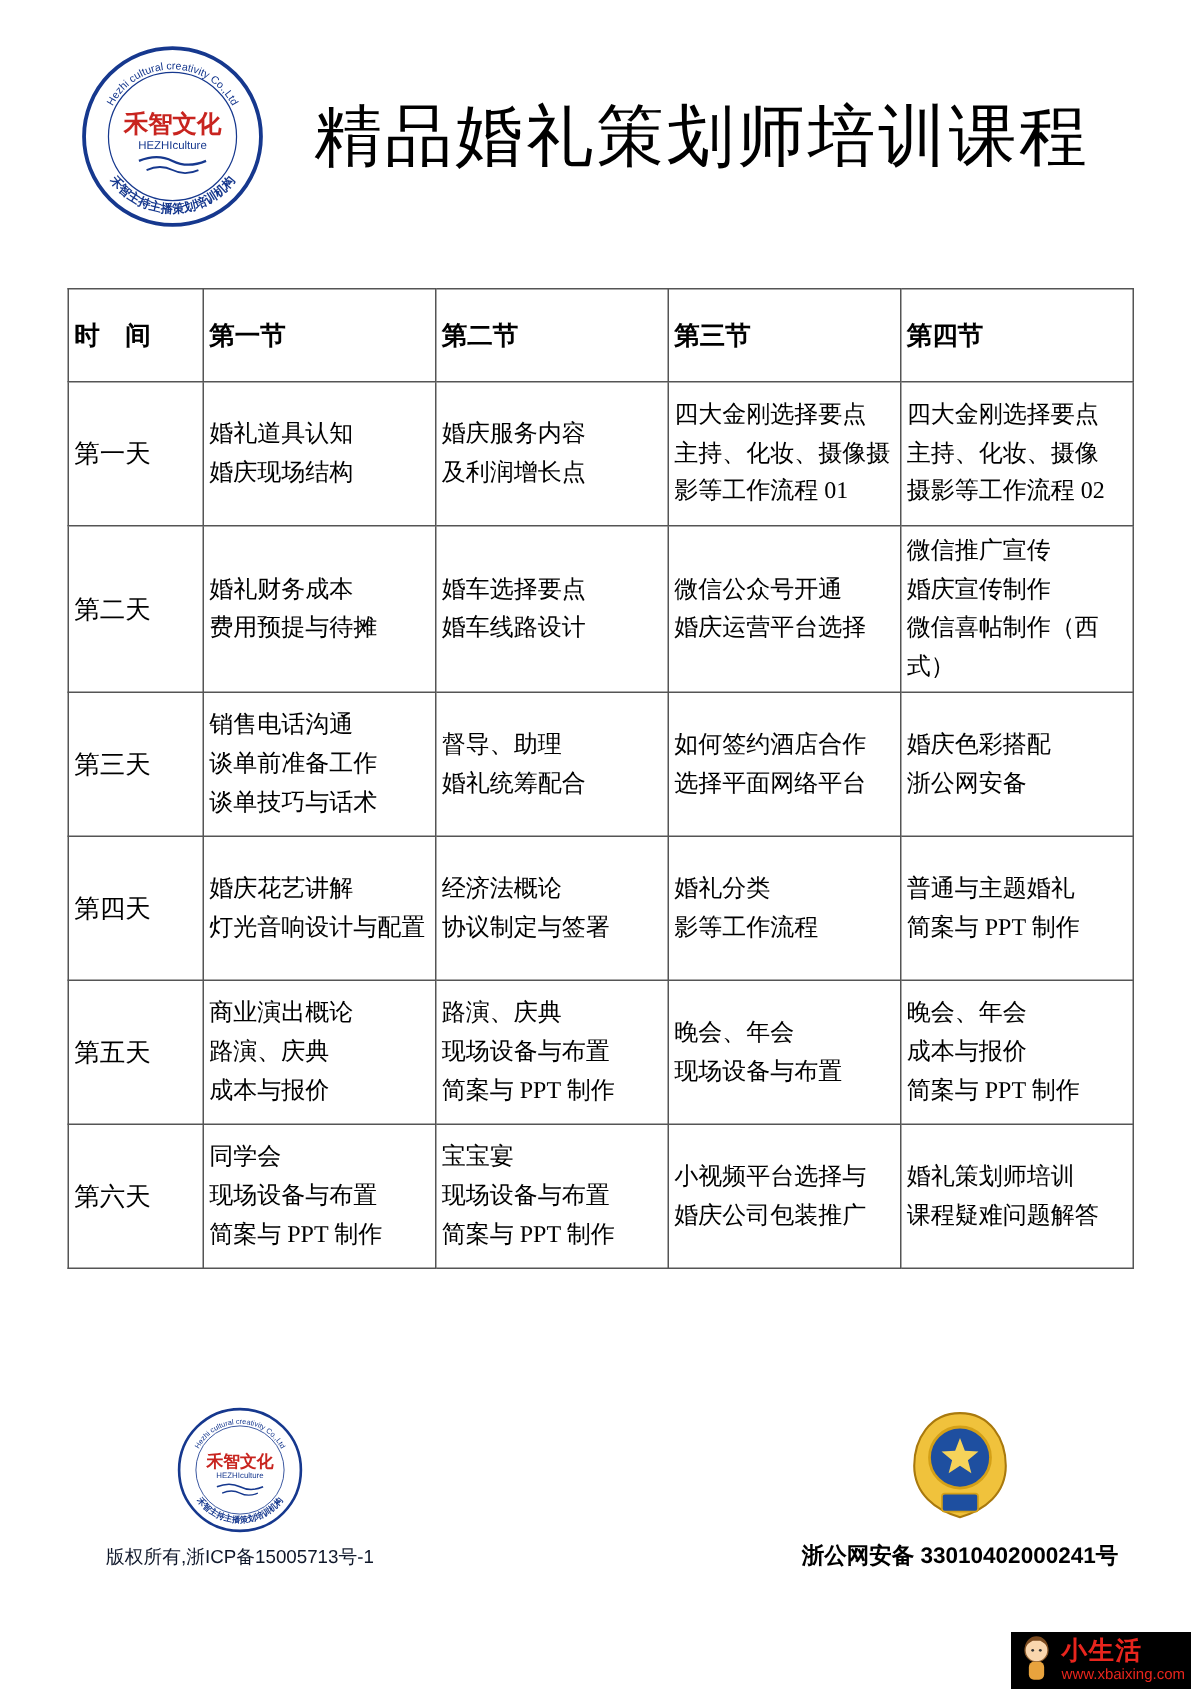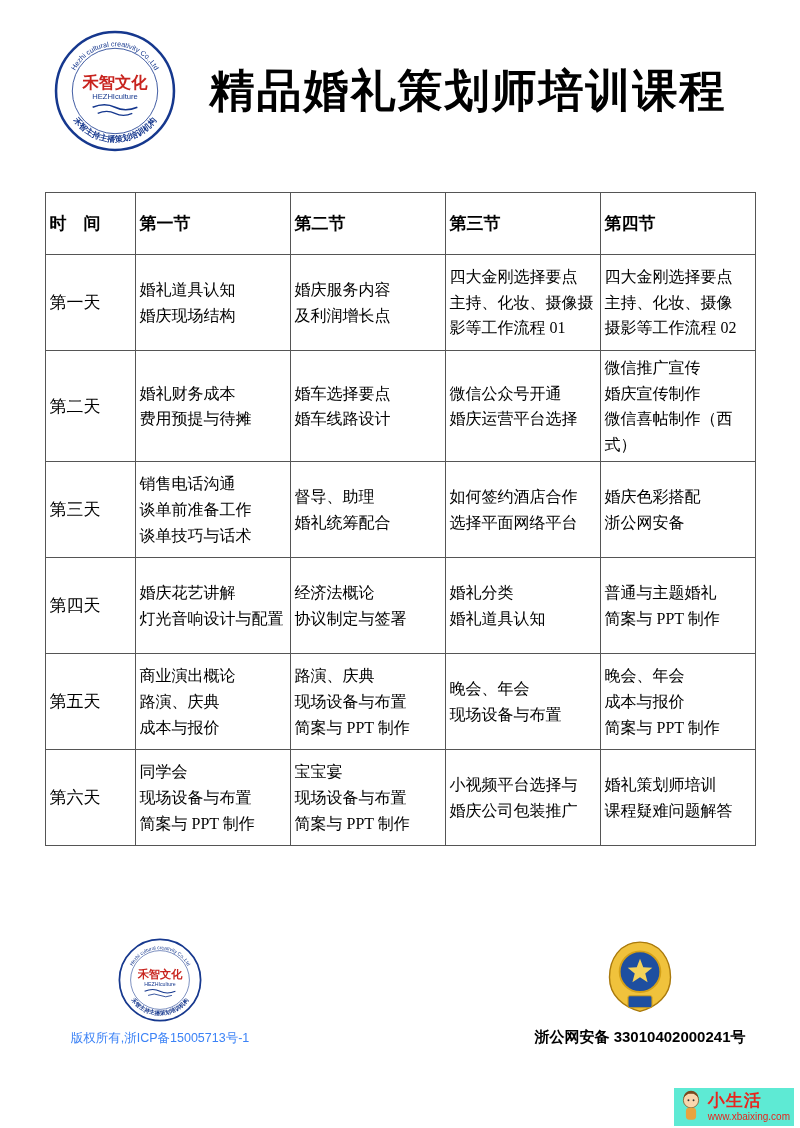--- a/index.html
+++ b/index.html
@@ -3,48 +3,48 @@
 <meta charset="utf-8">
 <style>
   * { margin: 0; padding: 0; box-sizing: border-box; }
   body { width: 800px; height: 1128px; background: #ffffff; font-family: "Liberation Sans", sans-serif; }
   .page { position: relative; width: 800px; height: 1128px; background: #fff; overflow: hidden; }
 
   
   .top { display: flex; align-items: center; padding-top: 30px; }
   .logo-wrap { width: 122px; height: 122px; margin-left: 54px; flex: 0 0 auto; }
   .logo-svg { width: 100%; height: 100%; display: block; }
-  .page-title { flex: 1 1 auto; text-align: center; font-size: 45px; font-weight: 700; color: #000;
+  .page-title { flex: 1 1 auto; text-align: center; font-size: 45px; font-weight: 400; color: #000;
                 letter-spacing: 2px; padding-right: 40px; font-family: "Liberation Sans", sans-serif; }
 
   
   table.course { border-collapse: collapse; width: 710px; margin: 40px auto 0; table-layout: fixed; }
   table.course th, table.course td { border: 1px solid #555; text-align: left; vertical-align: middle; padding: 4px; }
   table.course thead th { height: 62px; font-size: 17px; font-weight: bold; color: #000; }
   table.course tbody tr { height: 96px; }
   td.cell { font-size: 16px; line-height: 1.6; color: #000; white-space: pre-line; font-family: "Liberation Serif", serif; }
   td.day { font-size: 17px; font-weight: normal; color: #000; margin-left: 15px; }
 
   
   .certs { display: flex; justify-content: space-between; align-items: flex-end; padding: 0 40px; margin-top: 92px; }
   .cert { display: flex; flex-direction: column; align-items: center; }
   .cert-left { width: 240px; }
   .cert-center { width: 240px; }
   .cert-right { width: 200px; }
   .cert-left .logo-wrap2 { width: 84px; height: 84px; }
-  .copyright { margin-top: 8px; font-size: 12.5px; color: #3b82f6; }
+  .copyright { margin-top: 8px; font-size: 12.5px; color: #0f172a; }
   .police-badge { width: 74px; height: 84px; }
   .police-text { margin-top: 6px; font-size: 15px; font-weight: bold; color: #000; }
   .baidu-logo { width: 56px; height: 50px; }
   .baidu-title { font-size: 16px; font-weight: bold; color: #2565d8; margin-top: 2px; letter-spacing: 2px; }
   .baidu-sub { font-size: 7.5px; color: #8a8a8a; letter-spacing: 1.5px; }
   .baidu-cert { font-size: 13.5px; font-weight: bold; color: #000; margin-top: 8px; letter-spacing: 1px; }
 
   
-  .watermark { position: absolute; right: 6px; bottom: 2px; display: flex; align-items: center; gap: 4px; background: #5eead4; padding: 2px 4px; }
+  .watermark { position: absolute; right: 6px; bottom: 2px; display: flex; align-items: center; gap: 4px; background: #000000; padding: 2px 4px; }
   .mascot { width: 26px; height: 34px; }
   .wm-text { display: flex; flex-direction: column; line-height: 1.1; }
   .wm-title { color: #e8251d; font-size: 17px; font-weight: bold; letter-spacing: 1px; }
   .wm-url { color: #e8251d; font-size: 10px; text-align: center; }
 </style>
 </head>
 <body>
 
 <div class="page">
 
@@ -127,21 +127,21 @@
         <td class="cell">婚庆色彩搭配
 浙公网安备</td>
       </tr>
       <tr>
         <td class="day">第四天</td>
         <td class="cell">婚庆花艺讲解
 灯光音响设计与配置</td>
         <td class="cell">经济法概论
 协议制定与签署</td>
         <td class="cell">婚礼分类
-婚礼道具认知</td>
+影等工作流程</td>
         <td class="cell">普通与主题婚礼
 简案与 PPT 制作</td>
       </tr>
       <tr>
         <td class="day">第五天</td>
         <td class="cell">商业演出概论
 路演、庆典
 成本与报价</td>
         <td class="cell">路演、庆典
 现场设备与布置

